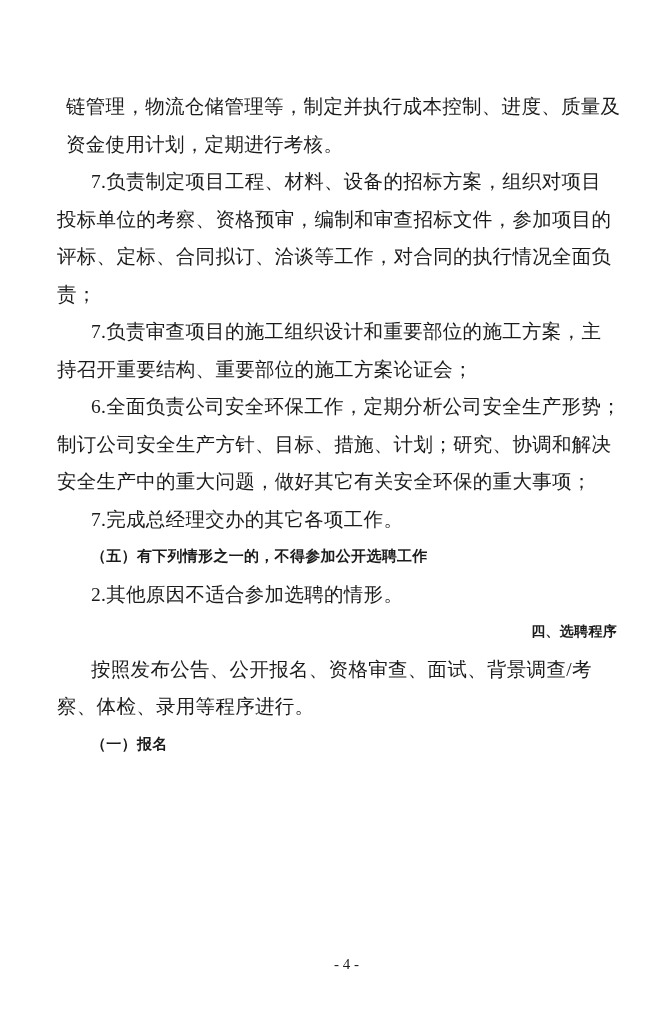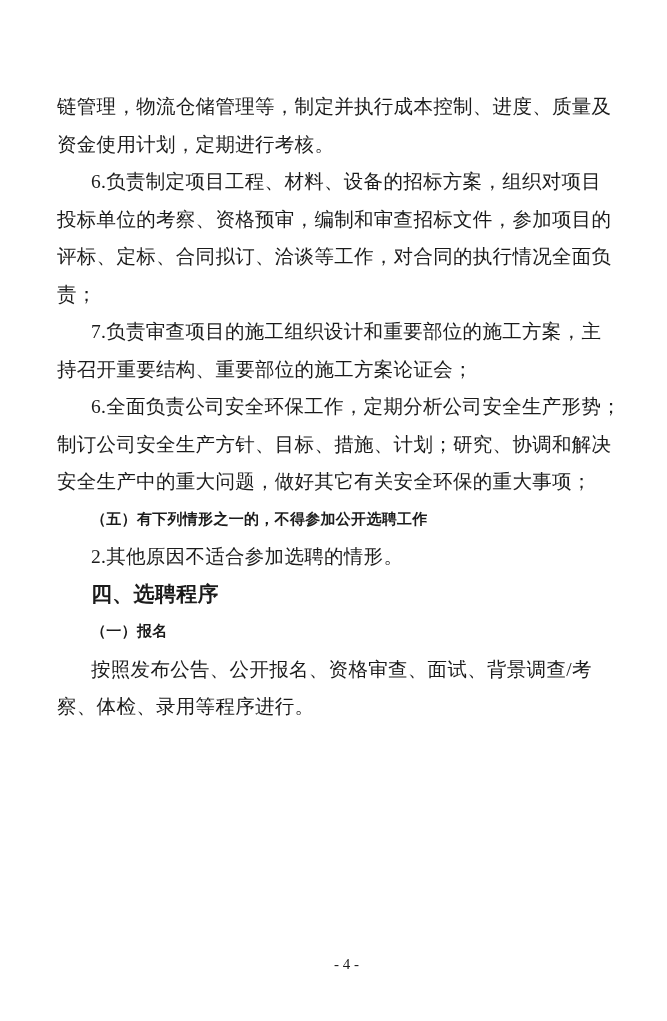--- a/index.html
+++ b/index.html
@@ -19,58 +19,60 @@
   }
   .para{
     margin:0;
     white-space:pre;            
     font-size:19.5px;
     line-height:37.5px;
     letter-spacing:0.3px;
     text-indent:34px;           
     font-weight:400;
   }
-  .para.noindent{text-indent:0;}
+  .para.noindent{text-indent:0;margin-left:9px;}
   .heading-kai{
     font-weight:700;            
     font-size:15px;
   }
   .heading-hei{
     font-family:Liberation Serif, serif;  
     font-weight:600;
-    font-size:21px;
+    font-size:14px;
+    text-align:right;
   }
   .footer{
     position:absolute;
     left:0;right:0;top:955px;
     padding-left:26px;
     text-align:center;
     font-size:15px;
     line-height:18px;
     color:#1b1b1b;
     font-family:"Liberation Serif","DejaVu Serif",serif;
   }
 </style>
 </head>
 <body>
 
 <div class="page">
   <div class="text-block">
     <p class="para noindent">链管理，物流仓储管理等，制定并执行成本控制、进度、质量及
 资金使用计划，定期进行考核。</p>
-    <p class="para">6.负责制定项目工程、材料、设备的招标方案，组织对项目
+    <p class="para">7.负责制定项目工程、材料、设备的招标方案，组织对项目
 投标单位的考察、资格预审，编制和审查招标文件，参加项目的
 评标、定标、合同拟订、洽谈等工作，对合同的执行情况全面负
 责；</p>
     <p class="para">7.负责审查项目的施工组织设计和重要部位的施工方案，主
 持召开重要结构、重要部位的施工方案论证会；</p>
     <p class="para">6.全面负责公司安全环保工作，定期分析公司安全生产形势；
 制订公司安全生产方针、目标、措施、计划；研究、协调和解决
 安全生产中的重大问题，做好其它有关安全环保的重大事项；</p>
+    <p class="para">7.完成总经理交办的其它各项工作。</p>
     <p class="para heading-kai">（五）有下列情形之一的，不得参加公开选聘工作</p>
     <p class="para">2.其他原因不适合参加选聘的情形。</p>
     <p class="para heading-hei">四、选聘程序</p>
-    <p class="para heading-kai">（一）报名</p>
     <p class="para">按照发布公告、公开报名、资格审查、面试、背景调查/考
 察、体检、录用等程序进行。</p>
+    <p class="para heading-kai">（一）报名</p>
   </div>
   <div class="footer">- 4 -</div>
 </div>
 
 </body></html>

